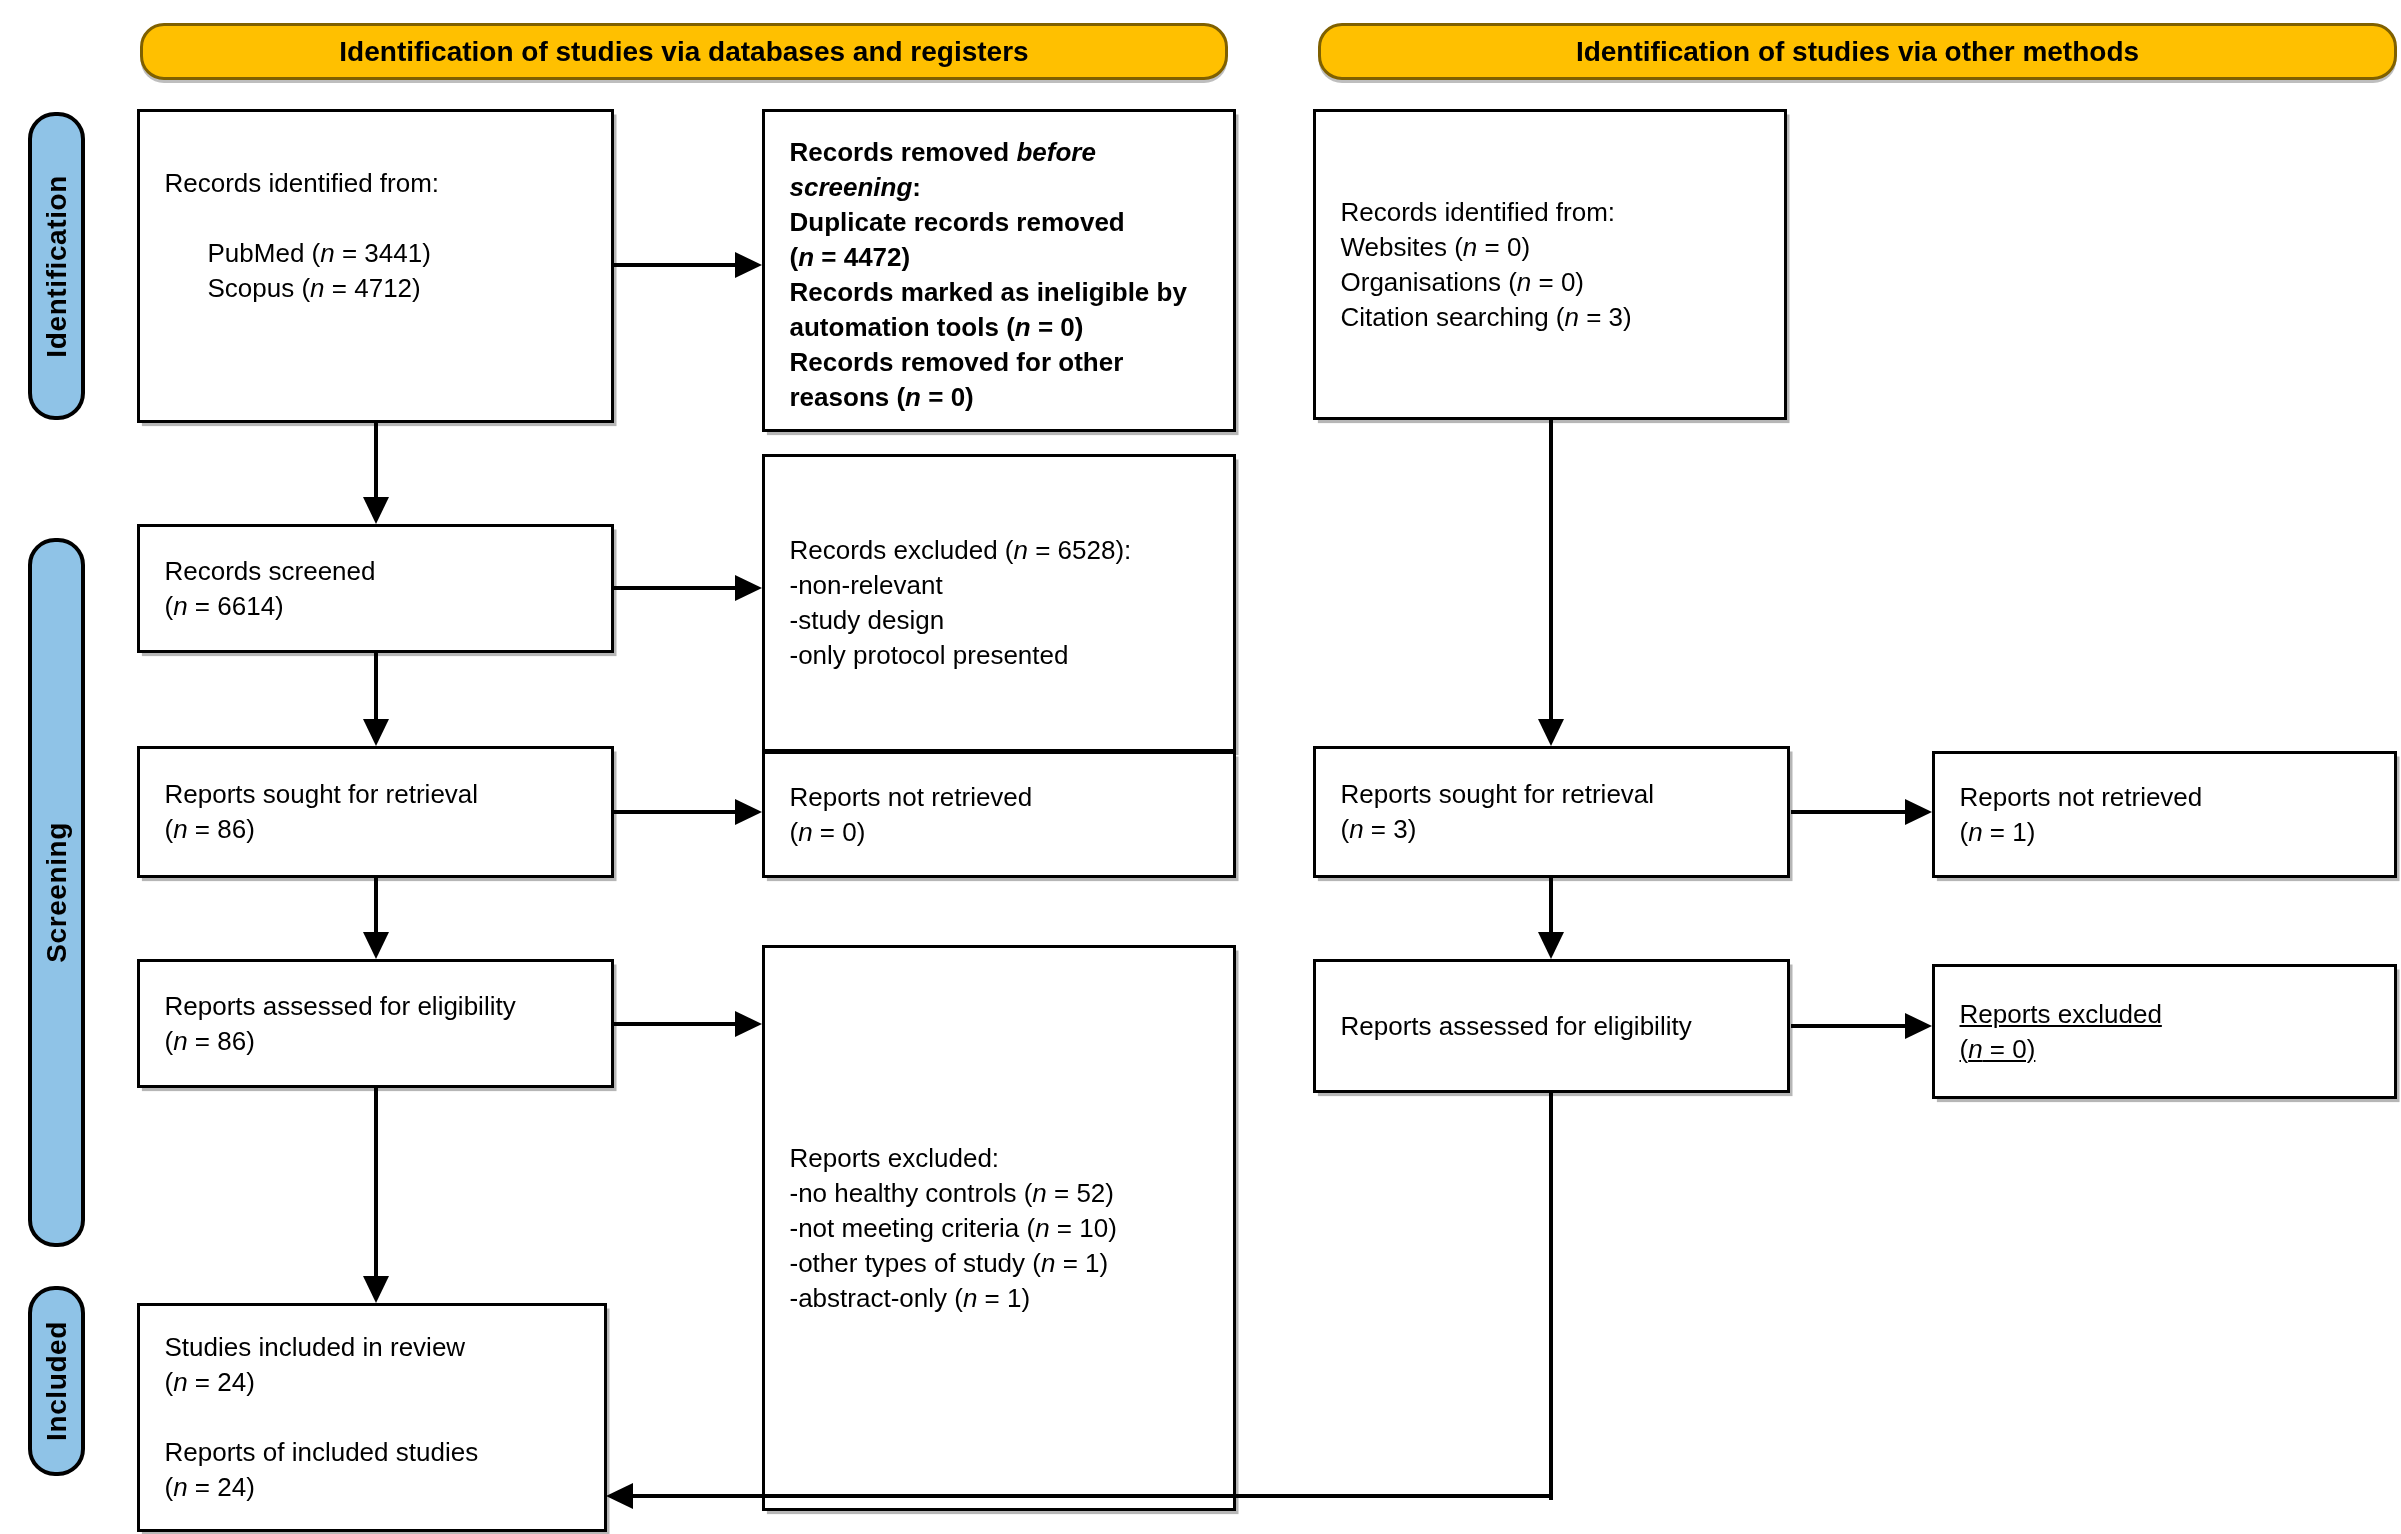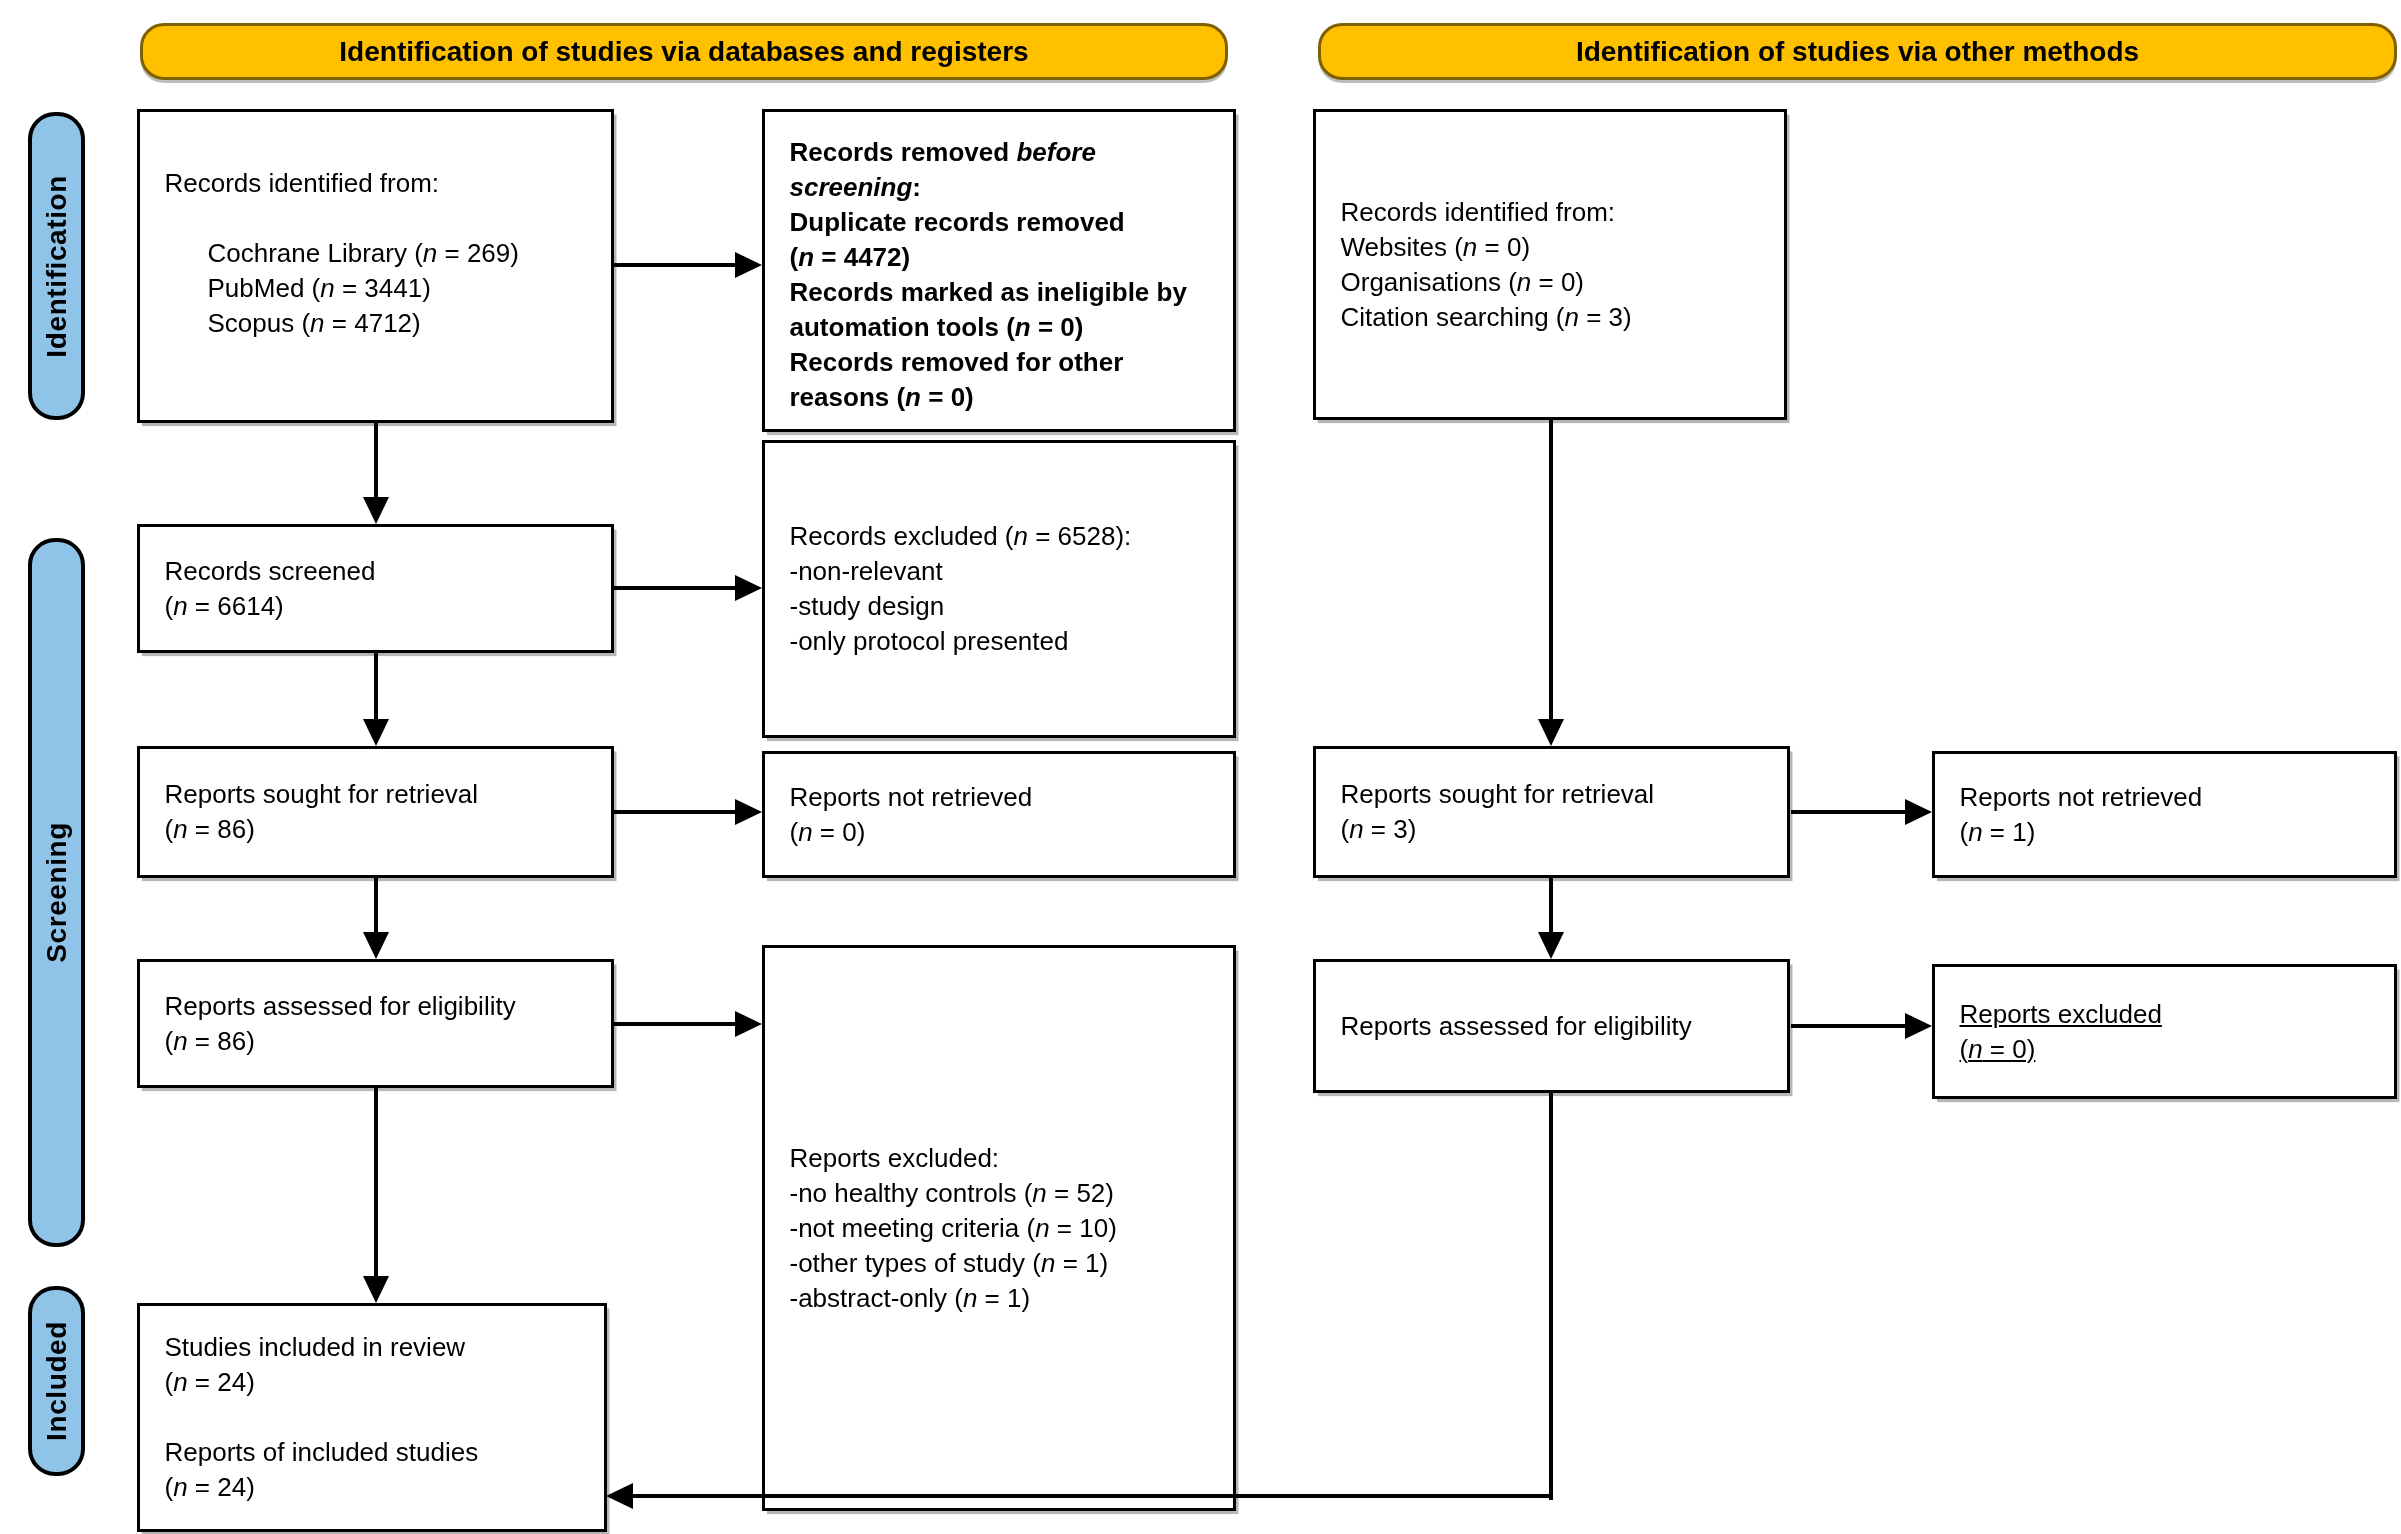--- a/index.html
+++ b/index.html
@@ -62,21 +62,20 @@
   <div class="side" style="left:28px;top:538px;width:57px;height:709px;">
     <span>Screening</span>
   </div>
   <div class="side" style="left:28px;top:1286px;width:57px;height:190px;">
     <span>Included</span>
   </div>
 
   <div class="box vtop" style="left:137px;top:109px;width:477px;height:314px;padding-top:54px;">
       <div class="line">Records identified from:</div>
       <div class="line">&nbsp;</div>
-      <div class="line indent">Cochrane Library (<i>n</i> = 269)</div>
       <div class="line indent">PubMed (<i>n</i> = 3441)</div>
       <div class="line indent">Scopus (<i>n</i> = 4712)</div>
     </div>
 
   <div class="box vtop" style="left:762px;top:109px;width:474px;height:323px;padding-top:23px;font-weight:bold;">
       <div class="line">Records removed <i>before</i></div>
       <div class="line"><i>screening</i>:</div>
       <div class="line">Duplicate records removed</div>
       <div class="line">(<i>n</i> = 4472)</div>
       <div class="line">Records marked as ineligible by</div>
@@ -90,21 +89,21 @@
       <div class="line">Websites (<i>n</i> = 0)</div>
       <div class="line">Organisations (<i>n</i> = 0)</div>
       <div class="line">Citation searching (<i>n</i> = 3)</div>
     </div>
 
   <div class="box vcenter" style="left:137px;top:524px;width:477px;height:129px;">
       <div class="line">Records screened</div>
       <div class="line">(<i>n</i> = 6614)</div>
     </div>
 
-  <div class="box vcenter" style="left:762px;top:440px;width:474px;height:298px;">
+  <div class="box vcenter" style="left:762px;top:454px;width:474px;height:298px;">
       <div class="line">Records excluded (<i>n</i> = 6528):</div>
       <div class="line">-non-relevant</div>
       <div class="line">-study design</div>
       <div class="line">-only protocol presented</div>
     </div>
 
   <div class="box vcenter" style="left:137px;top:746px;width:477px;height:132px;">
       <div class="line">Reports sought for retrieval</div>
       <div class="line">(<i>n</i> = 86)</div>
     </div>

